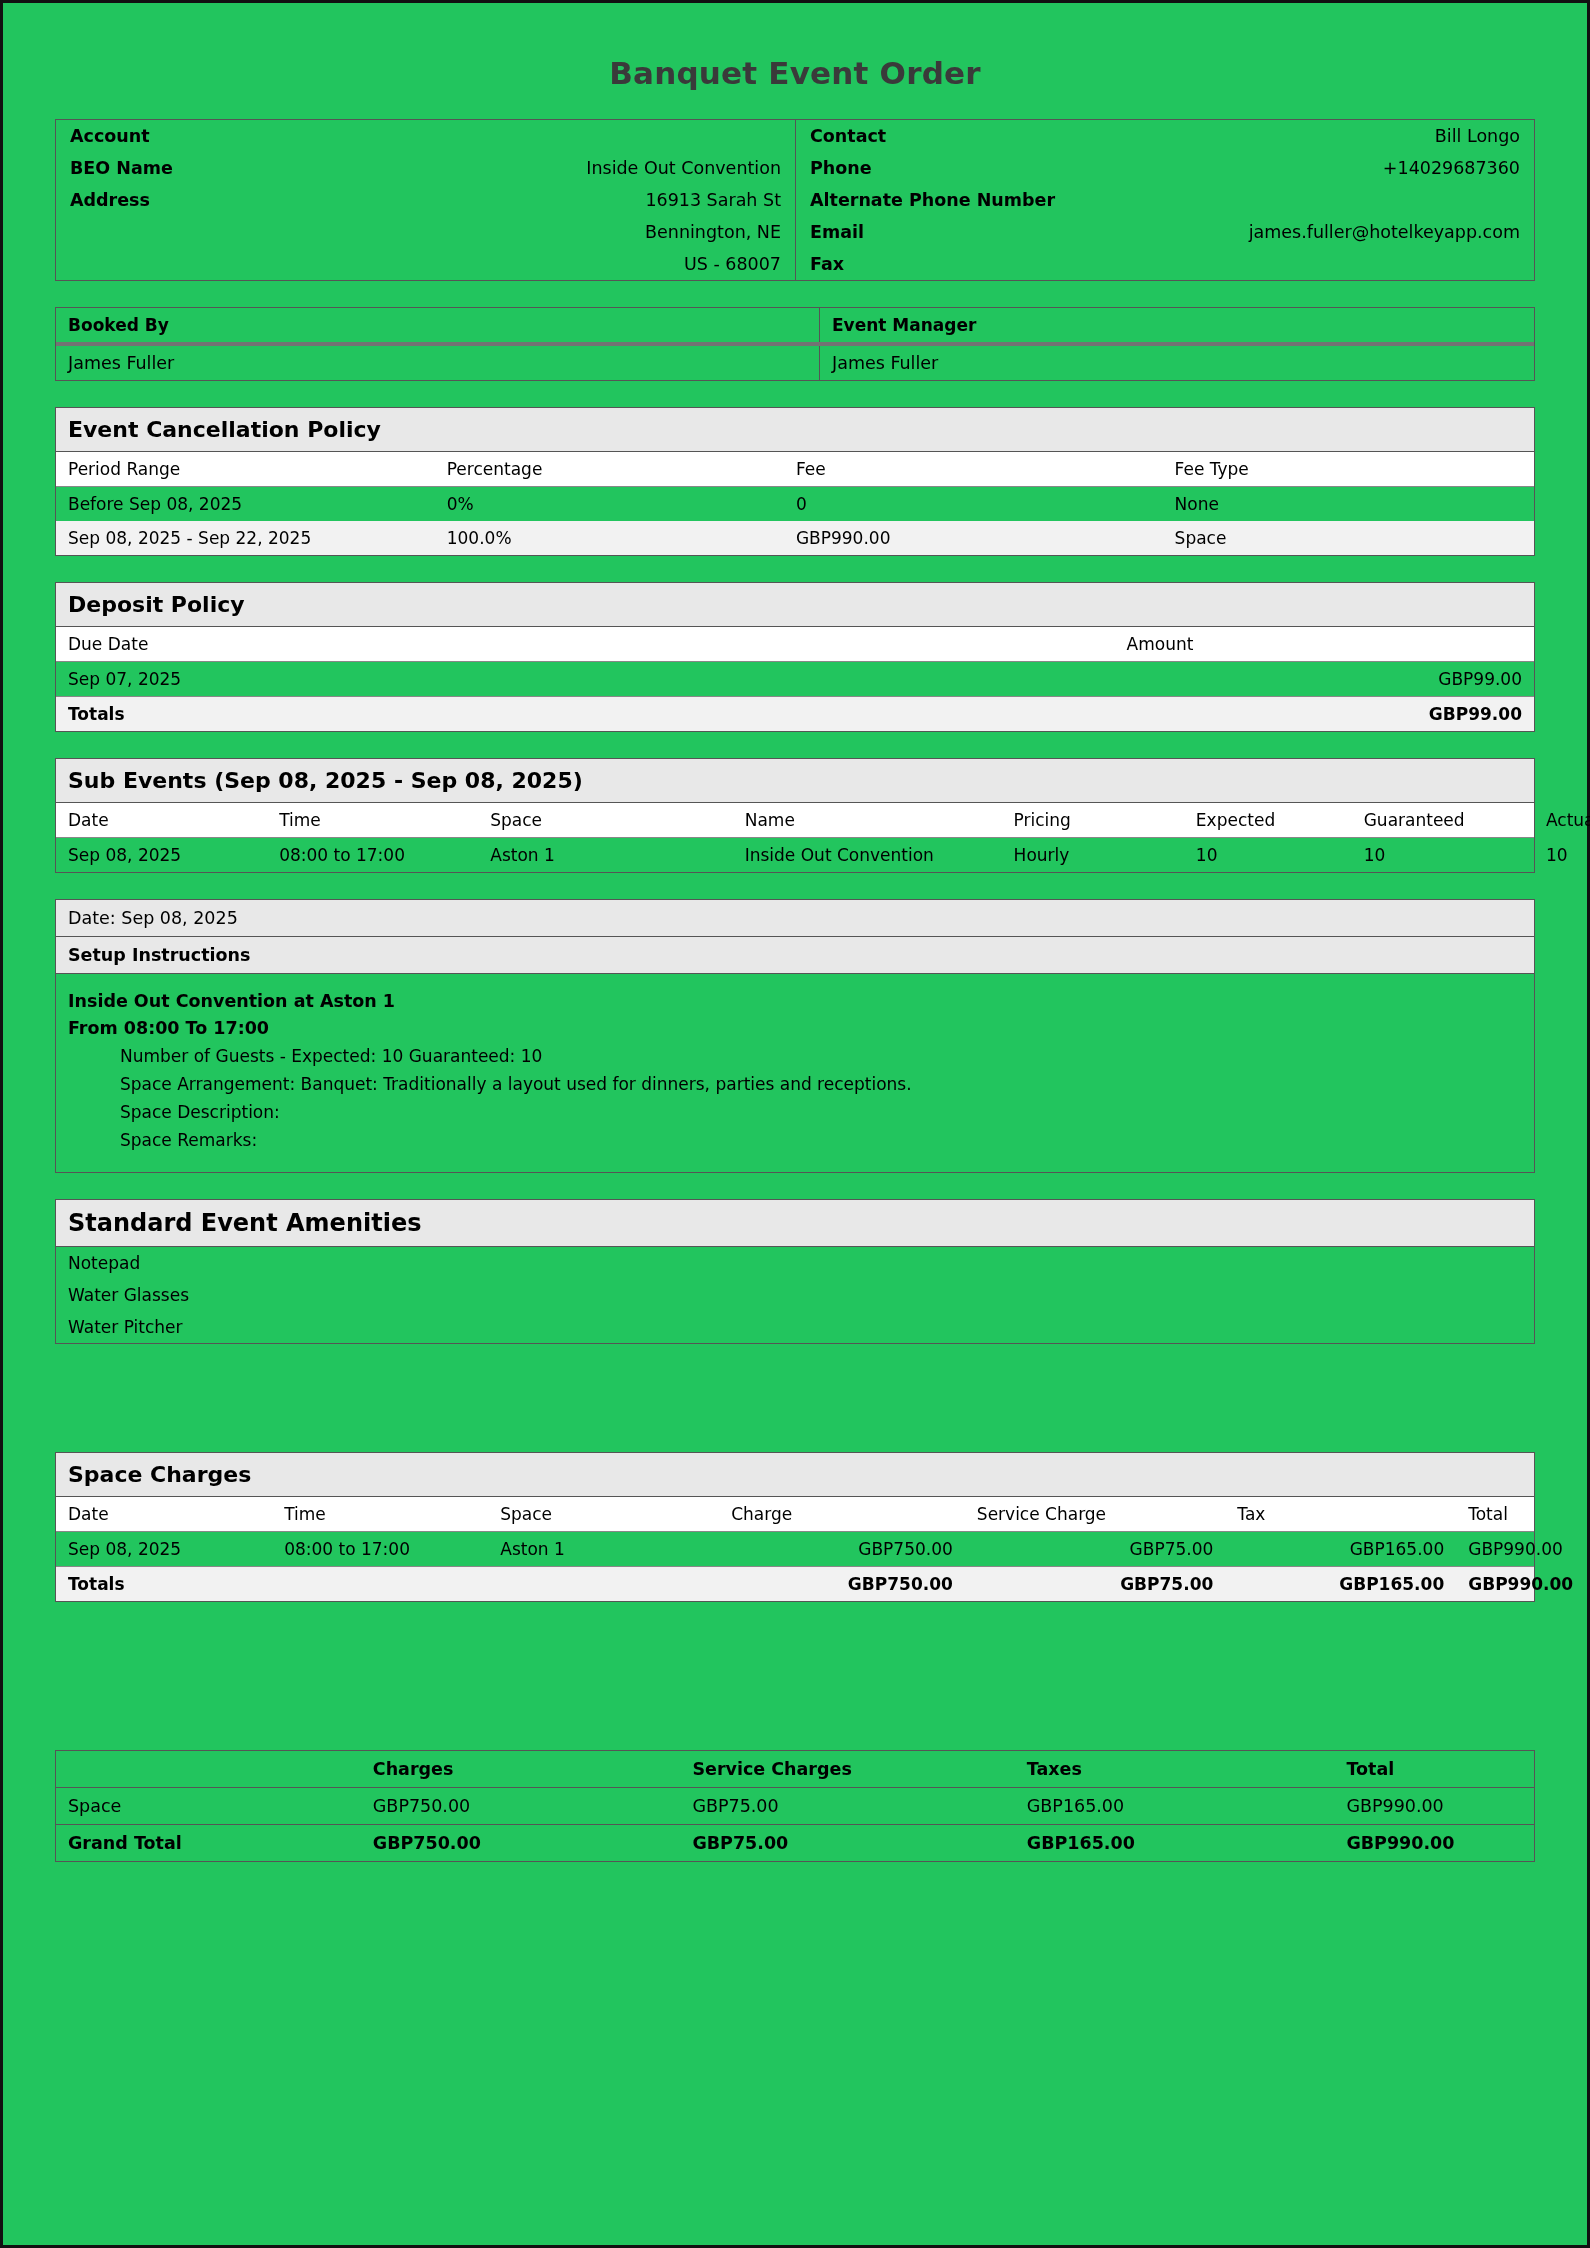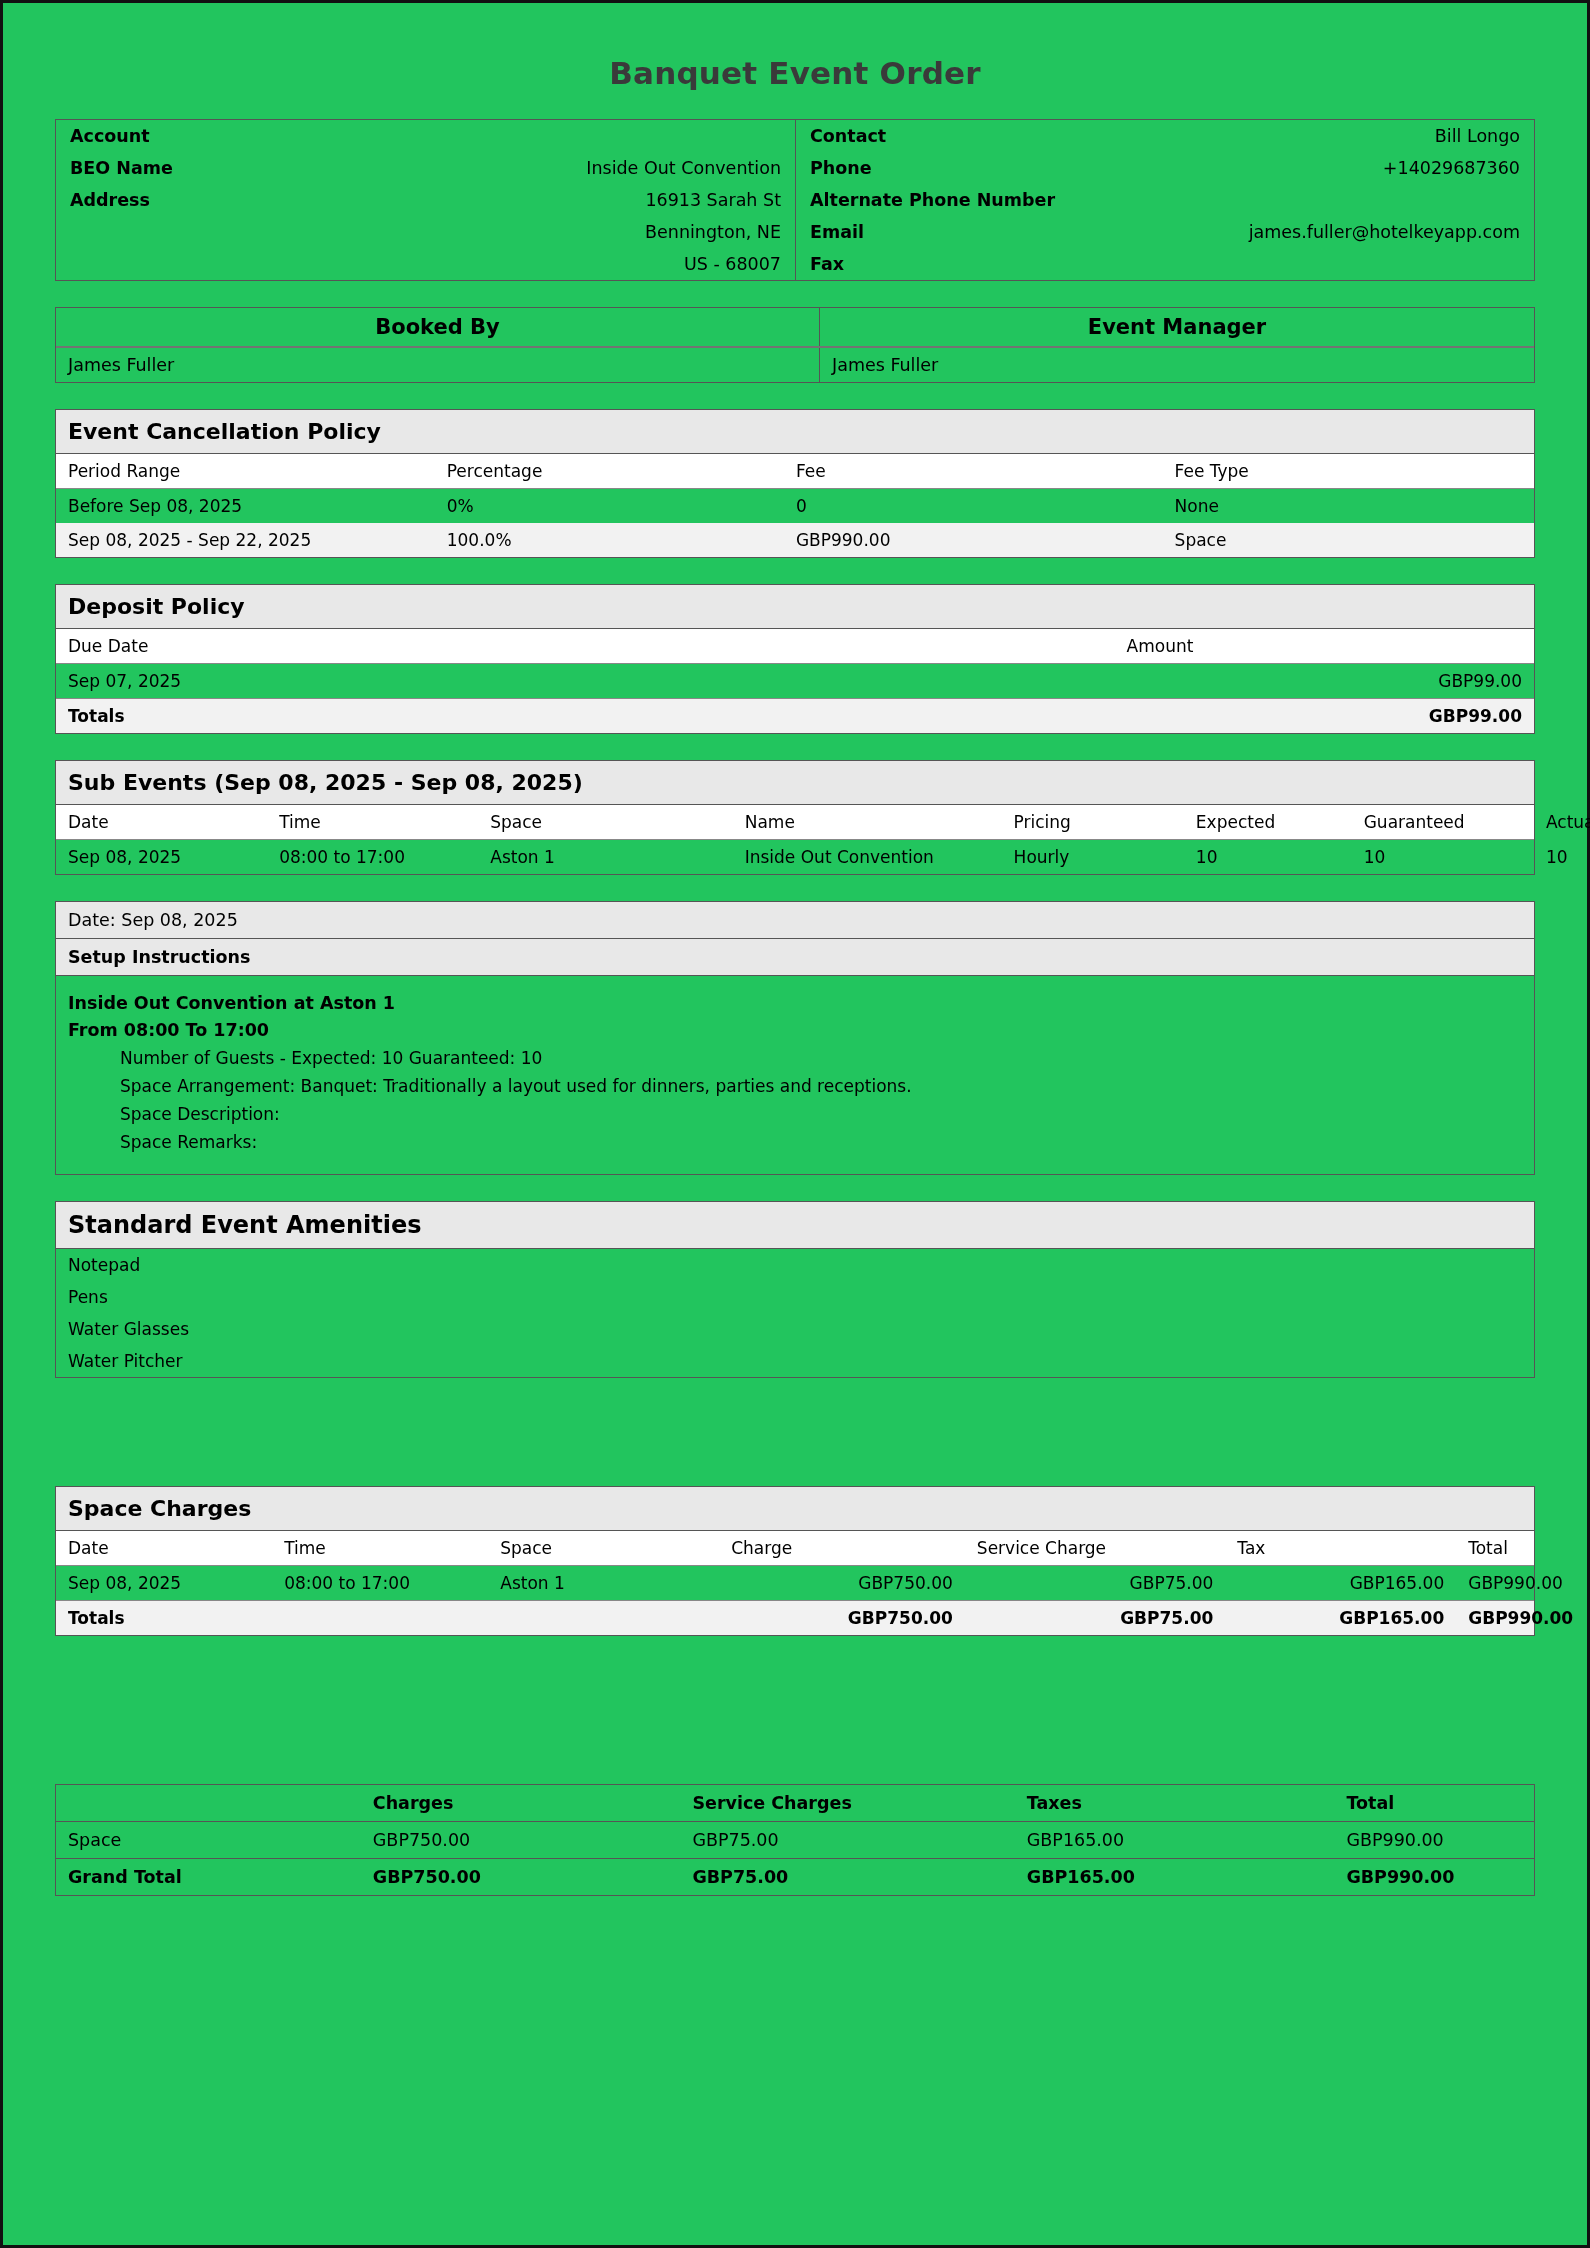--- a/index.html
+++ b/index.html
@@ -48,24 +48,23 @@
     font-size: 17.5px;
     padding: 6px 14px;
     vertical-align: top;
   }
   .inner td.k { font-weight: bold; width: 52%; }
   .inner td.v { text-align: right; }
 
   
   .bb-head td {
     font-weight: bold;
-    font-size: 21px;
+    font-size: 17px;
     padding: 7px 12px;
-    border-bottom: 2px solid #737373;
-    text-align: center;
+    border-bottom: 4px solid #737373;
   }
   .bb-body td {
     font-size: 17.5px;
     padding: 7px 12px;
   }
   .bb td.sep { border-right: 1px solid #555; }
 
   
   .sect-title {
     background: #e8e8e8;
@@ -325,21 +324,20 @@
       <div class="ind">Number of Guests - Expected: 10   Guaranteed: 10</div>
       <div class="ind">Space Arrangement: Banquet:  Traditionally a layout used for dinners, parties and receptions.</div>
       <div class="ind">Space Description:</div>
       <div class="ind">Space Remarks:</div>
     </div>
   </div>
 
   <div class="outer">
     <div class="amen-head">Standard Event Amenities</div>
     <div class="amen-item">Notepad</div>
-    <div class="amen-item">Pens</div>
     <div class="amen-item">Water Glasses</div>
     <div class="amen-item">Water Pitcher</div>
   </div>
 
   <div class="spacer-lg"></div>
 
   <div class="outer">
     <div class="sect-title">Space Charges</div>
     <table class="blk cols">
       <thead>

